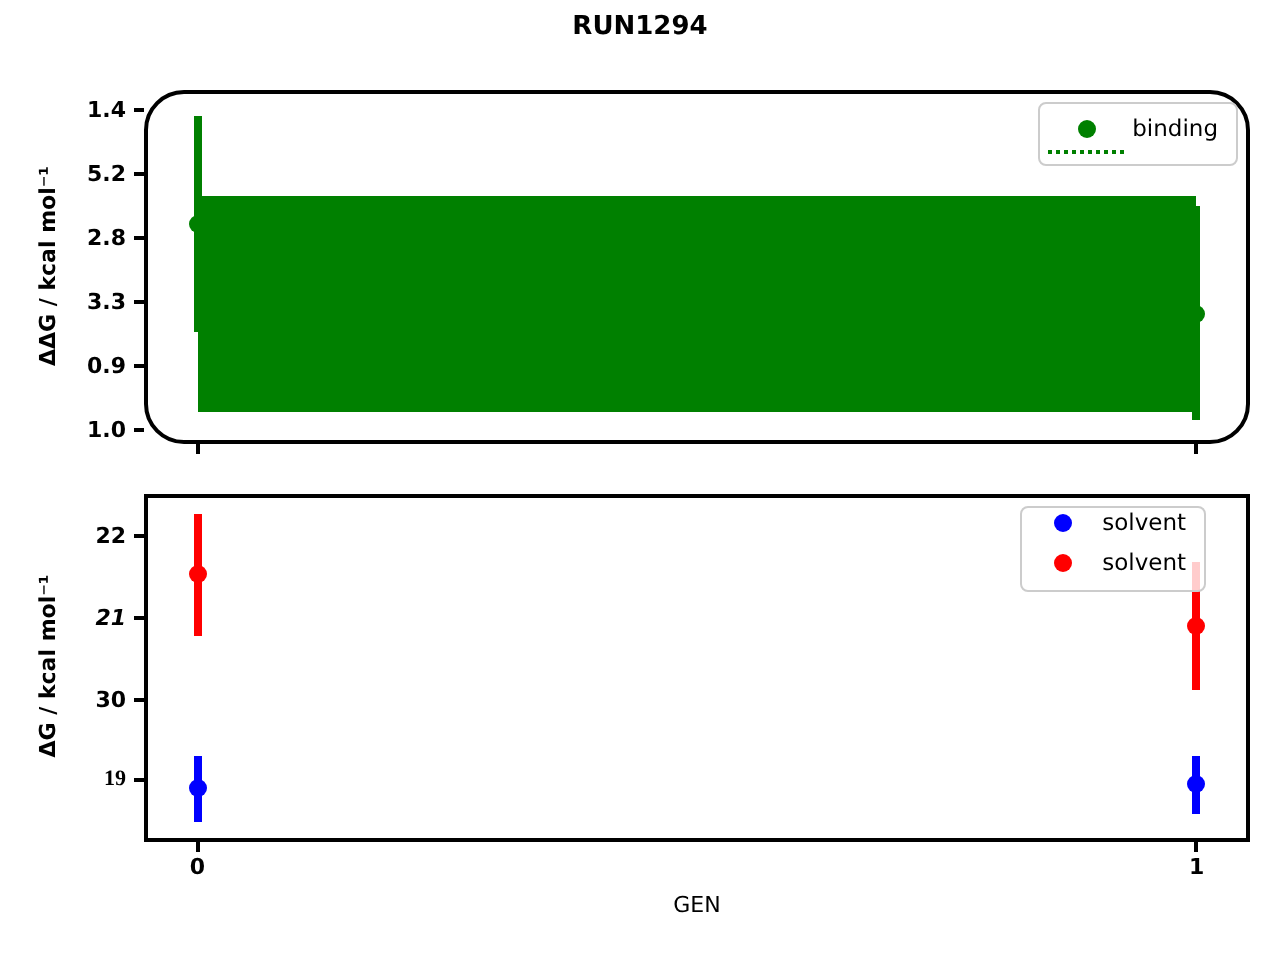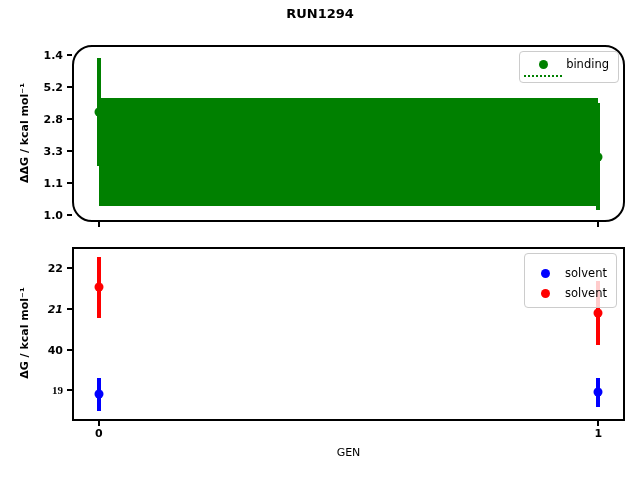--- a/index.html
+++ b/index.html
@@ -38,21 +38,21 @@
   .meanline { position:absolute; z-index:0; border-top:2px dotted #008000; }
   .ebar     { position:absolute; width:4px; transform:translateX(-50%); z-index:2; }
   .marker   { position:absolute; width:9px; height:9px; border-radius:50%;
               transform:translate(-50%,-50%); z-index:3; }
 
   
   .legend { position:absolute; z-index:5; background:rgba(255,255,255,0.8);
             border:1px solid #cccccc; border-radius:4px; display:grid;
             align-items:center; font-size:11.5px; line-height:1.25; }
   .legend-top    { top:4px; right:4px; grid-template-columns:46px auto; padding:5px 9px 5px 0; row-gap:4px; }
-  .legend-bottom { top:4px; right:6px; grid-template-columns:40px auto; padding:12px 9px 6px 0; row-gap:6px; }
+  .legend-bottom { top:4px; right:20px; grid-template-columns:40px auto; padding:0 9px 6px 0; row-gap:6px; }
   .lh { display:flex; justify-content:center; align-items:center; }
   .dot { width:9px; height:9px; border-radius:50%; background:#888; }
   .dotted-line { width:38px; height:0; border-top:2px dotted #008000; }
   .lt { white-space:nowrap; }
 </style>
 </head>
 <body>
 
 <div class="figure">
 
@@ -72,21 +72,21 @@
         <span class="dot" style="background: rgb(0, 128, 0);"></span>
       </span>
       <span class="lt">binding</span>
       <span class="lh">
         <span class="dotted-line" style="border-top-color: rgb(0, 128, 0);"></span>
       </span>
     </div>
   <div class="ytick" style="top: 97.048%;"></div>
       <div class="yticklabel" style="top: 97.048%;">1.0</div>
       <div class="ytick" style="top: 78.5978%;"></div>
-      <div class="yticklabel" style="top: 78.5978%;">1.1</div>
+      <div class="yticklabel" style="top: 78.5978%;">0.9</div>
       <div class="ytick" style="top: 60.1476%;"></div>
       <div class="yticklabel" style="top: 60.1476%;">3.3</div>
       <div class="ytick" style="top: 41.6974%;"></div>
       <div class="yticklabel" style="top: 41.6974%;">2.8</div>
       <div class="ytick" style="top: 23.2472%;"></div>
       <div class="yticklabel" style="top: 23.2472%;">5.2</div>
       <div class="ytick" style="top: 4.79705%;"></div>
       <div class="yticklabel" style="top: 4.79705%;">1.4</div>
       <div class="xtick" style="left: 4.5%;"></div>
       <div class="xtick" style="left: 95.5%;"></div>
@@ -111,21 +111,21 @@
       <span class="lt">solvent</span>
       <span class="lh">
         <span class="dot" style="background: rgb(255, 0, 0);"></span>
       </span>
       <span class="lt">solvent</span>
     </div>
     <div class="xlabel">GEN</div>
   <div class="ytick" style="top: 83.1731%;"></div>
       <div class="yticklabel" style="top: 83.1731%; font-family: Liberation Serif, serif;">19</div>
       <div class="ytick" style="top: 59.1346%;"></div>
-      <div class="yticklabel" style="top: 59.1346%;">40</div>
+      <div class="yticklabel" style="top: 59.1346%;">30</div>
       <div class="ytick" style="top: 35.0962%;"></div>
       <div class="yticklabel" style="top: 35.0962%; font-style: italic;">21</div>
       <div class="ytick" style="top: 11.0577%;"></div>
       <div class="yticklabel" style="top: 11.0577%;">22</div>
       <div class="xtick" style="left: 4.5%;"></div>
       <div class="xticklabel" style="left: 4.5%;">0</div>
       <div class="xtick" style="left: 95.5%;"></div>
       <div class="xticklabel" style="left: 95.5%;">1</div>
     </div>
   <div class="ylabel" id="ylabel-bottom">ΔG / kcal mol⁻¹</div>

